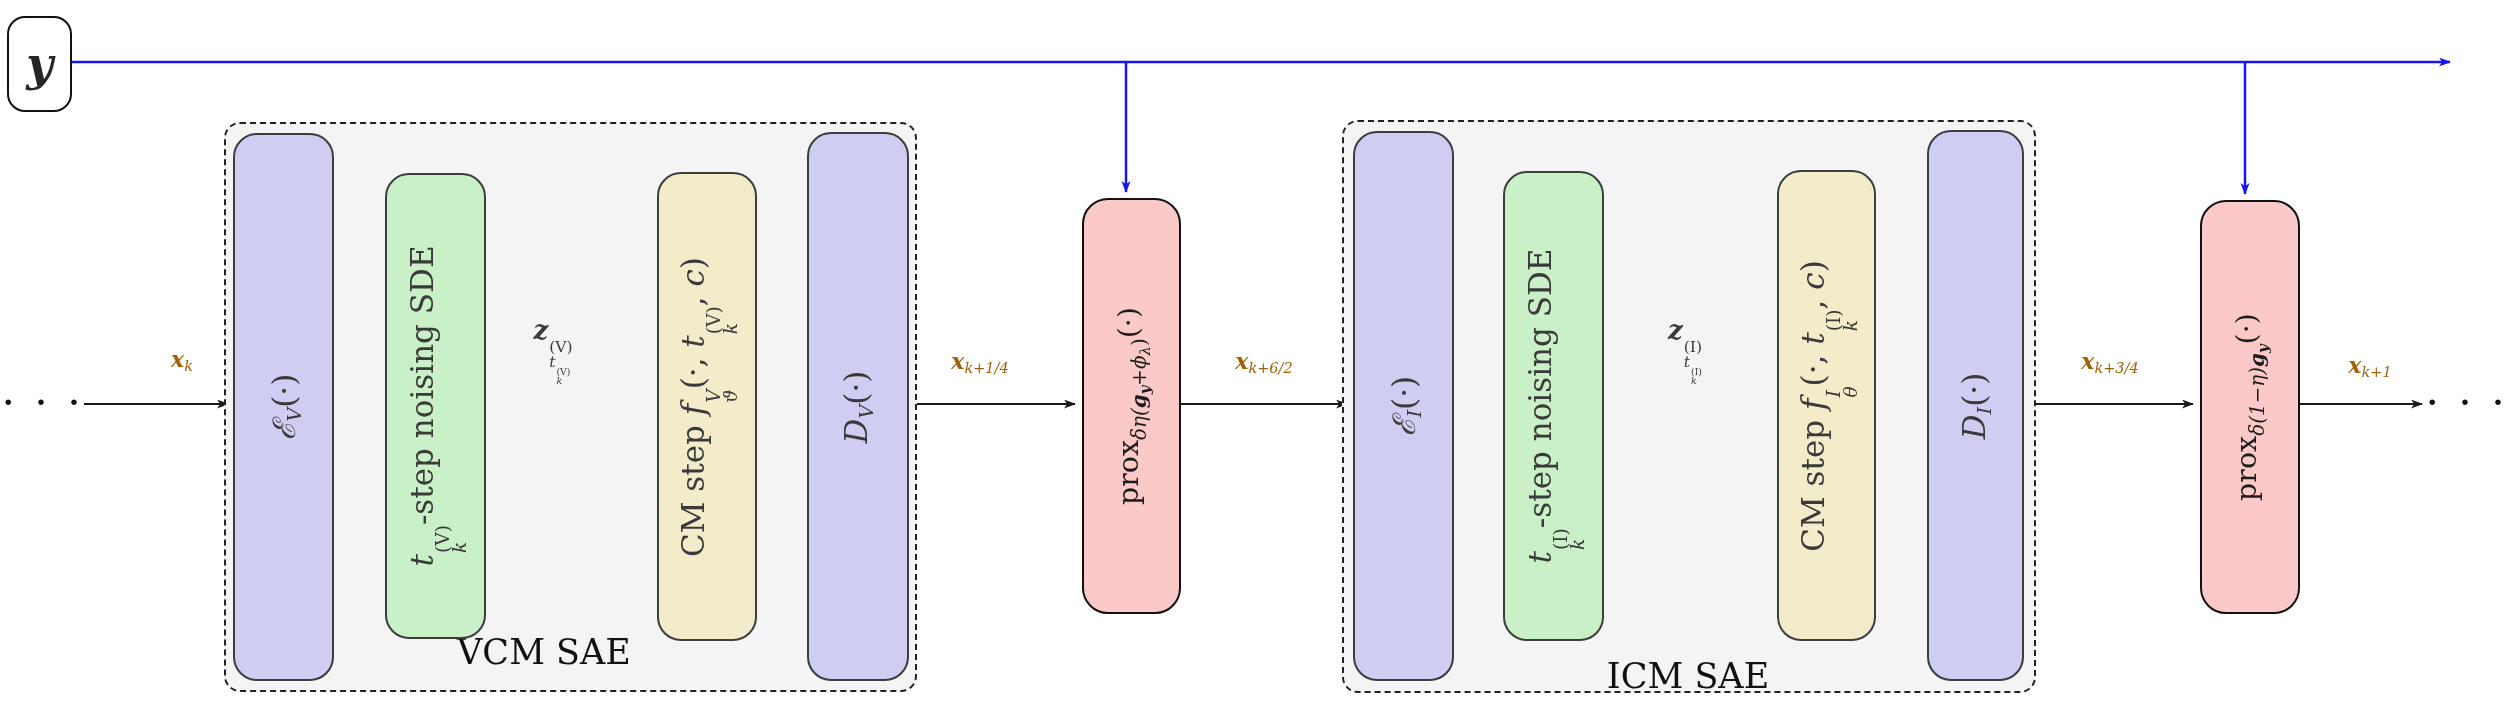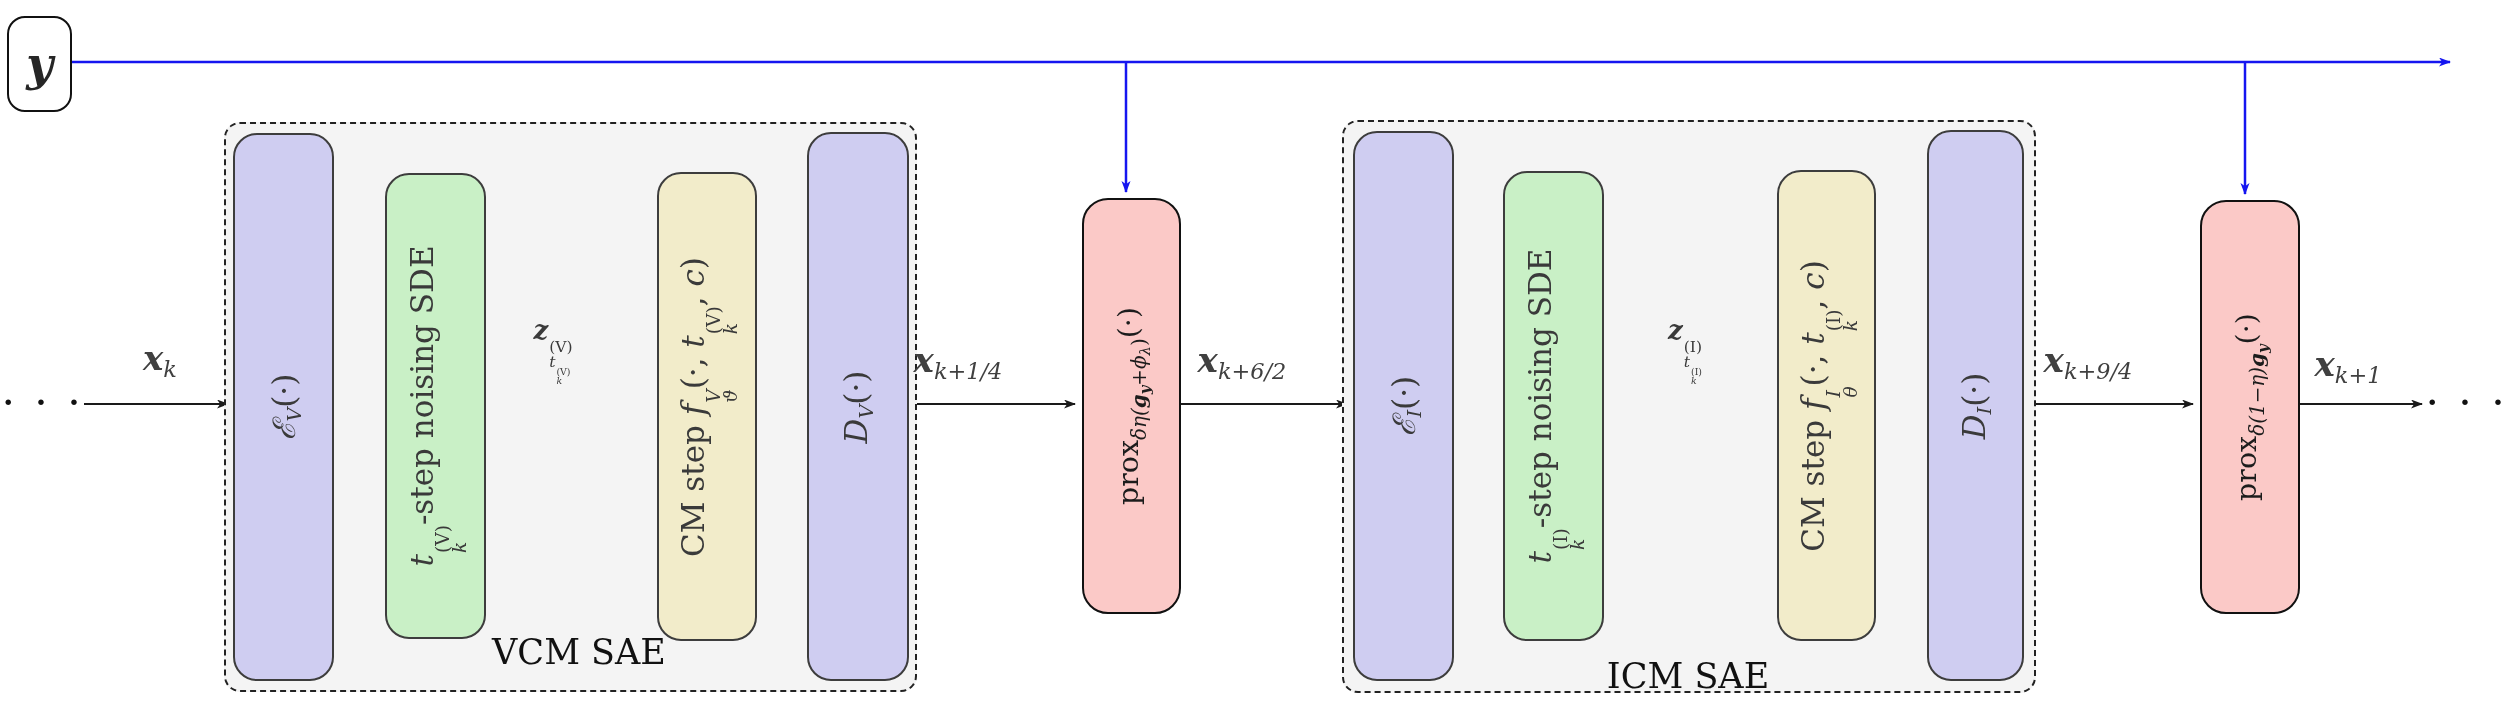--- a/index.html
+++ b/index.html
@@ -28,21 +28,21 @@
   .module{position:absolute;background:#f4f4f4;border:2.5px dashed #222;border-radius:16px;}
   .module-title{position:absolute;transform:translate(-50%,-50%);font-size:35px;color:#111;
                 white-space:nowrap;}
   .box{position:absolute;border:2px solid #3d3d3d;border-radius:24px;}
   .box.prox{border:2.5px solid #111;border-radius:26px;}
   .vlabel{position:absolute;left:50%;top:50%;transform:translate(-50%,-50%) rotate(-90deg);
           white-space:nowrap;font-size:31px;color:#3a3a3a;}
   .prox .vlabel{font-size:28.5px;color:#1c1c1c;}
 
   .flow-label{position:absolute;transform:translate(-50%,-50%);white-space:nowrap;
-              font-size:34px;color:#404040;}
+              font-size:22px;color:#a16207;margin-left:22px;}
   .z-label{position:absolute;transform:translate(-50%,-50%);white-space:nowrap;
            font-size:26px;color:#3a3a3a;}
   .dots{position:absolute;transform:translate(-50%,-50%);font-size:30px;font-weight:700;
         letter-spacing:6px;color:#111;white-space:nowrap;}
 </style>
 </head>
 <body>
 
 <div class="canvas">
 
@@ -71,21 +71,21 @@
     <line x1="1872" y1="404" x2="1920" y2="404" stroke="#1a1a1a" stroke-width="2.2" marker-end="url(#ab)"></line>
     <line x1="2020" y1="404" x2="2193" y2="404" stroke="#1a1a1a" stroke-width="2.2" marker-end="url(#ab)"></line>
     <line x1="2297" y1="404" x2="2422" y2="404" stroke="#1a1a1a" stroke-width="2.2" marker-end="url(#ab)"></line>
   </svg>
 
   <div class="ynode math">
     <span class="bi">y</span>
   </div>
 
   <div class="module" style="left:224px;top:122px;width:689px;height:566px;"></div>
-  <div class="module-title math" style="left:579px;top:652px;">VCM SAE</div>
+  <div class="module-title math" style="left:544px;top:652px;">VCM SAE</div>
 
   <div class="module" style="left:1342px;top:120px;width:690px;height:569px;"></div>
   <div class="module-title math" style="left:1688px;top:676px;">ICM SAE</div>
 
   <div class="box" style="left:233px;top:133px;width:97px;height:544px;background:#cfcdf1;">
     <span class="vlabel math">
       <span class="scr">ℰ</span><span class="subsc it">V</span><span class="rm">(·)</span>
     </span>
   </div>
 
@@ -189,21 +189,21 @@
 
   <div class="flow-label math" style="left:958px;top:362px;">
     <span class="bi">x</span><span class="fsub it">k+1/4</span>
   </div>
 
   <div class="flow-label math" style="left:1242px;top:362px;">
     <span class="bi">x</span><span class="fsub it">k+6/2</span>
   </div>
 
   <div class="flow-label math" style="left:2088px;top:362px;">
-    <span class="bi">x</span><span class="fsub it">k+9/4</span>
+    <span class="bi">x</span><span class="fsub it">k+3/4</span>
   </div>
 
   <div class="flow-label math" style="left:2348px;top:366px;">
     <span class="bi">x</span><span class="fsub it">k+1</span>
   </div>
 
   <div class="dots math" style="left:2468px;top:402px;">· · ·</div>
 
 </div>
 

